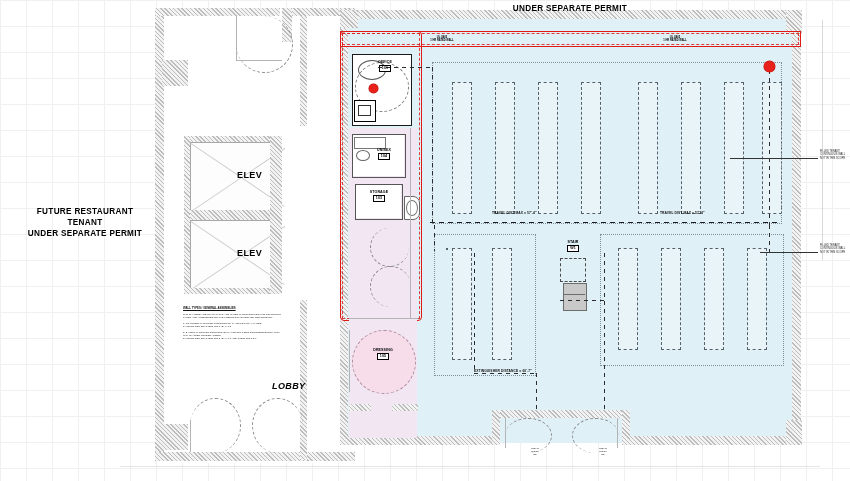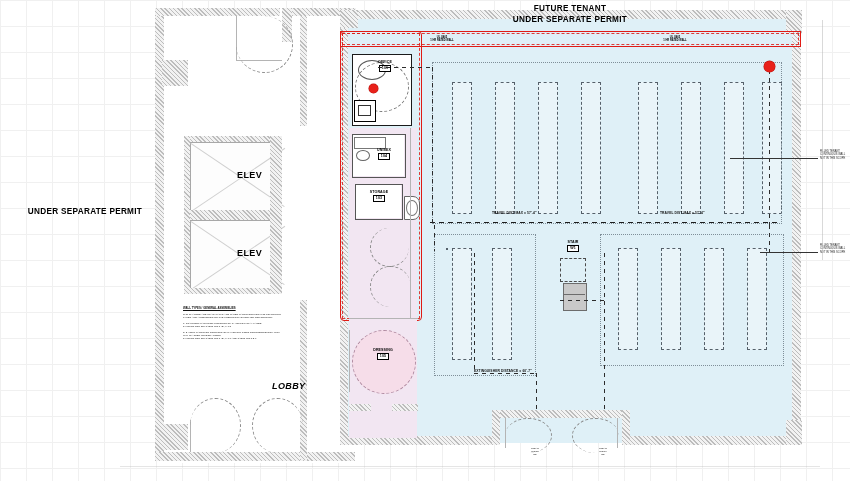--- a/index.html
+++ b/index.html
@@ -113,20 +113,21 @@
 
   <div class="abs thinline" style="left:190px;top:420px;width:1px;height:32px;"></div>
   <div class="abs arcdoor" style="left:190px;top:398px;width:50px;height:54px;
               border-bottom:none;border-left:none;"></div>
   <div class="abs arcdoor" style="left:252px;top:398px;width:50px;height:54px;
               border-bottom:none;border-right:none;"></div>
 
   <div class="abs biglbl" style="left:240px;top:381px;font-style:italic;">LOBBY</div>
 
   <div class="abs hdr" style="left:20px;top:206px;width:130px;">
+    <div>FUTURE RESTAURANT TENANT</div>
     <div>UNDER SEPARATE PERMIT</div>
   </div>
 
   <div class="abs" style="left:183px;top:306px;width:124px;">
     <div class="notehd">WALL TYPES / GENERAL ASSEMBLIES</div>
     <div class="noteblk" style="margin-top:2.5px;">
       <div>THE CHARTED AND STAIR WALLS ARE RATED PARTITIONS PER THE FOLLOWING</div>
       <div>TYPES AND ASSEMBLIES OR THE PRESCRIPTIVE METHOD PER SECTION:</div>
       <div style="height:2.5px;"></div>
       <div>1. STAIRWELL PARTITION CONSISTS OF 6" HOLLOW CLAY FACED</div>
@@ -304,20 +305,19 @@
   </div>
 
   <div class="abs leader" style="left:760px;top:252px;width:58px;"></div>
   <div class="abs tinynote" style="left:820px;top:244px;">
     <div>FILLED TENANT</div>
     <div>CONTINUOUS WALL</div>
     <div>NOT IN THIS SCOPE</div>
   </div>
 
   <div class="abs hdr" style="left:495px;top:3px;width:150px;">
-    <div>FUTURE TENANT</div>
     <div>UNDER SEPARATE PERMIT</div>
   </div>
 
   <div class="abs thinline" style="left:822px;top:20px;width:1px;height:240px;opacity:.5;"></div>
   <div class="abs thinline" style="left:120px;top:466px;width:700px;height:1px;opacity:.35;"></div>
 
 </div>
 
 </body></html>

